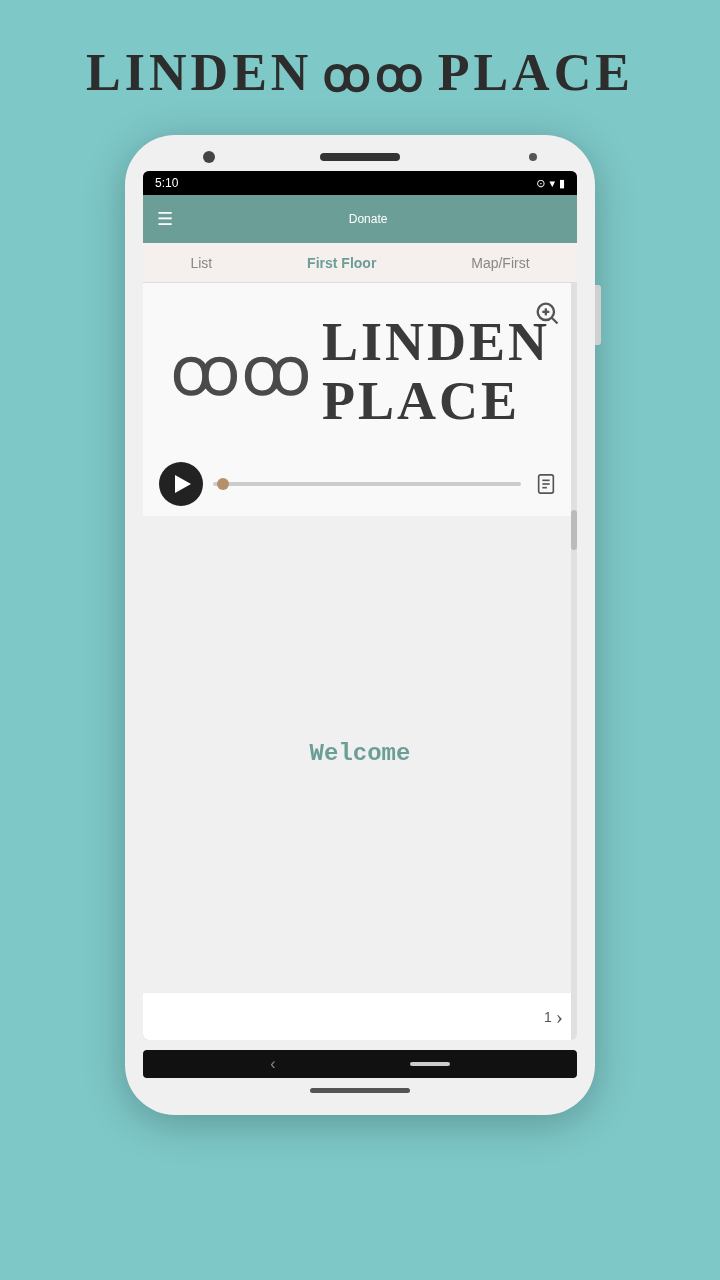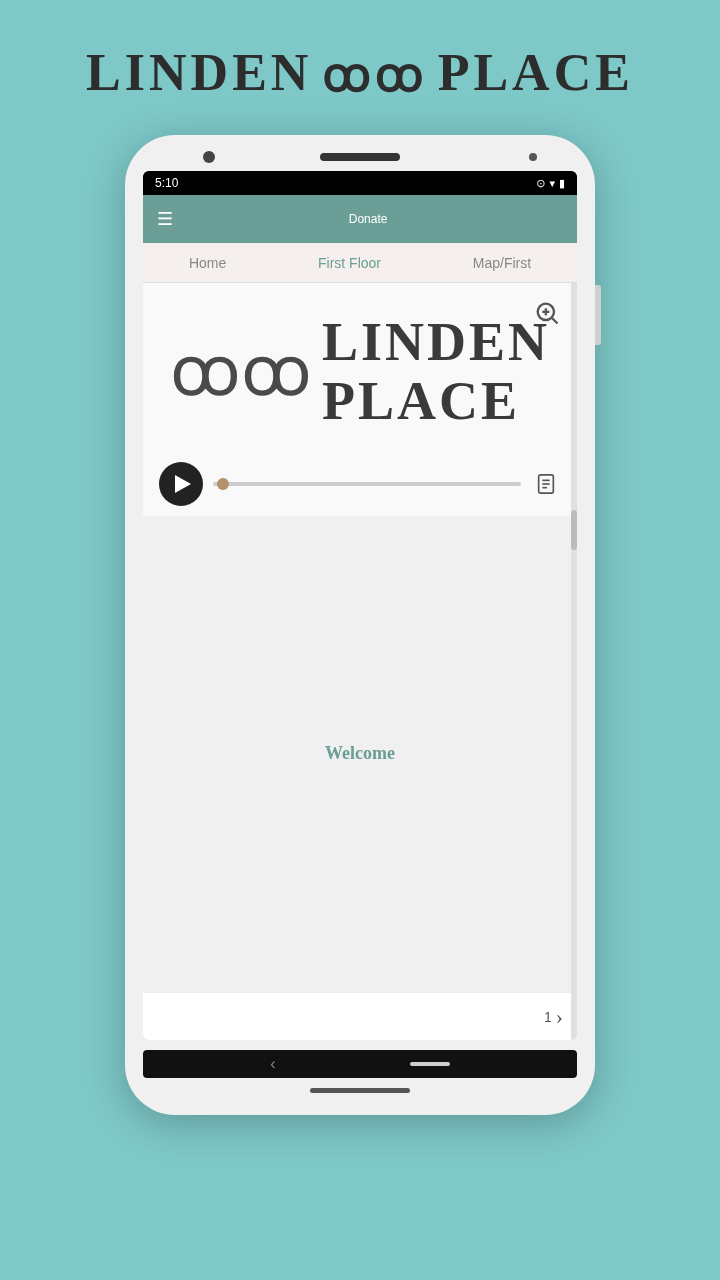--- a/index.html
+++ b/index.html
@@ -152,21 +152,21 @@
     .nav-tab {
       font-size: 14px;
       font-family: sans-serif;
       color: #888;
       cursor: pointer;
       padding: 8px 12px;
     }
 
     .nav-tab.active {
       color: #6b9e96;
-      font-weight: 400;
+      font-weight: 700;
     }
 
     
     .main-content {
       flex: 1;
       background: #f9f9f9;
       display: flex;
       flex-direction: column;
       position: relative;
       overflow: hidden;
@@ -284,23 +284,23 @@
       background: #f0f0f0;
       padding: 20px 16px;
       display: flex;
       flex-direction: column;
       align-items: center;
       justify-content: center;
     }
 
     .welcome-text {
       color: #6b9e96;
-      font-size: 18px;
+      font-size: 24px;
       font-weight: 700;
-      font-family: Liberation Serif, serif;
+      font-family: Liberation Mono, monospace;
     }
 
     
     .bottom-nav {
       display: flex;
       align-items: center;
       justify-content: flex-end;
       padding: 10px 14px;
       background: #fff;
       border-top: 1px solid #eee;
@@ -406,21 +406,21 @@
         <span>▮</span>
       </div>
     </div>
 
     <div class="app-header">
       <span class="hamburger-icon">☰</span>
       <span class="app-title">Donate</span>
     </div>
 
     <div class="nav-tabs">
-      <span class="nav-tab">Home</span>
+      <span class="nav-tab">List</span>
       <span class="nav-tab active">First Floor</span>
       <span class="nav-tab">Map/First</span>
     </div>
 
     <div class="main-content">
 
       <div class="scrollbar-track">
         <div class="scrollbar-thumb"></div>
       </div>
 

